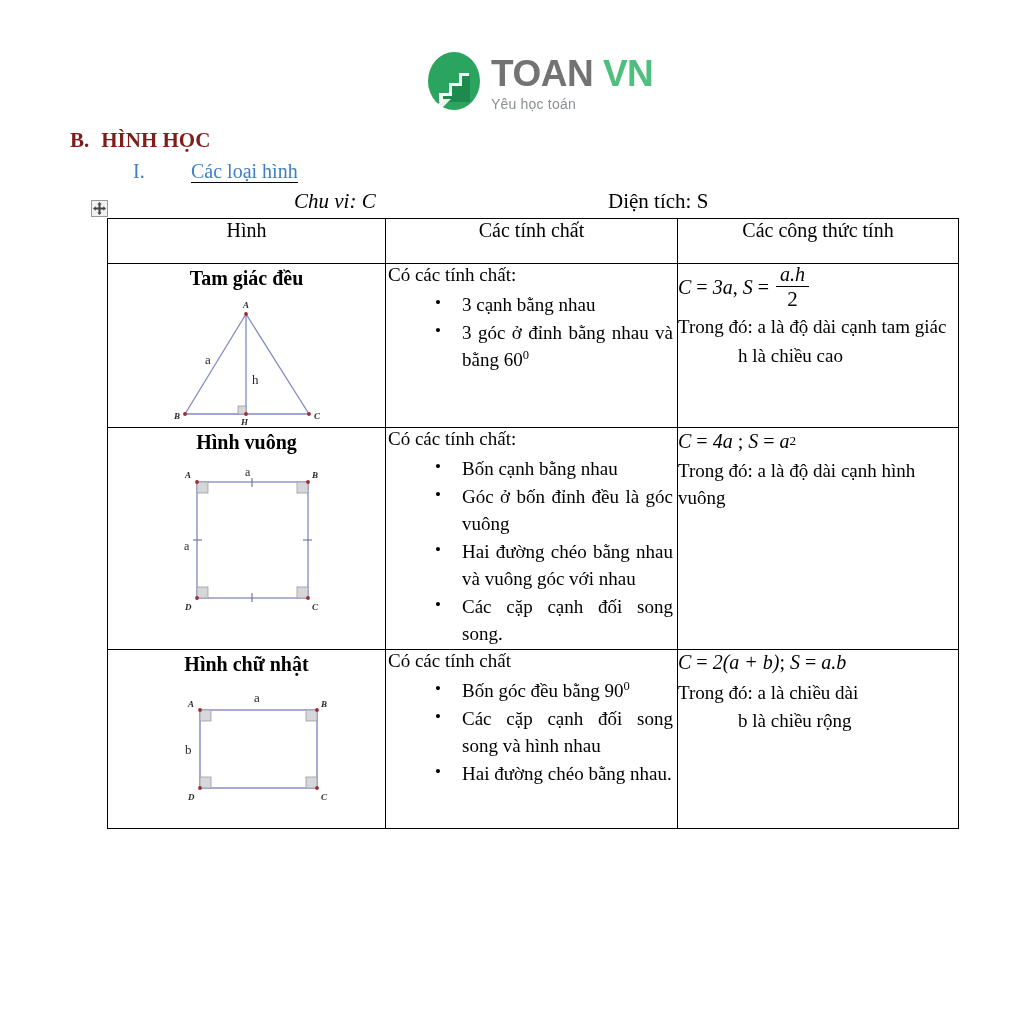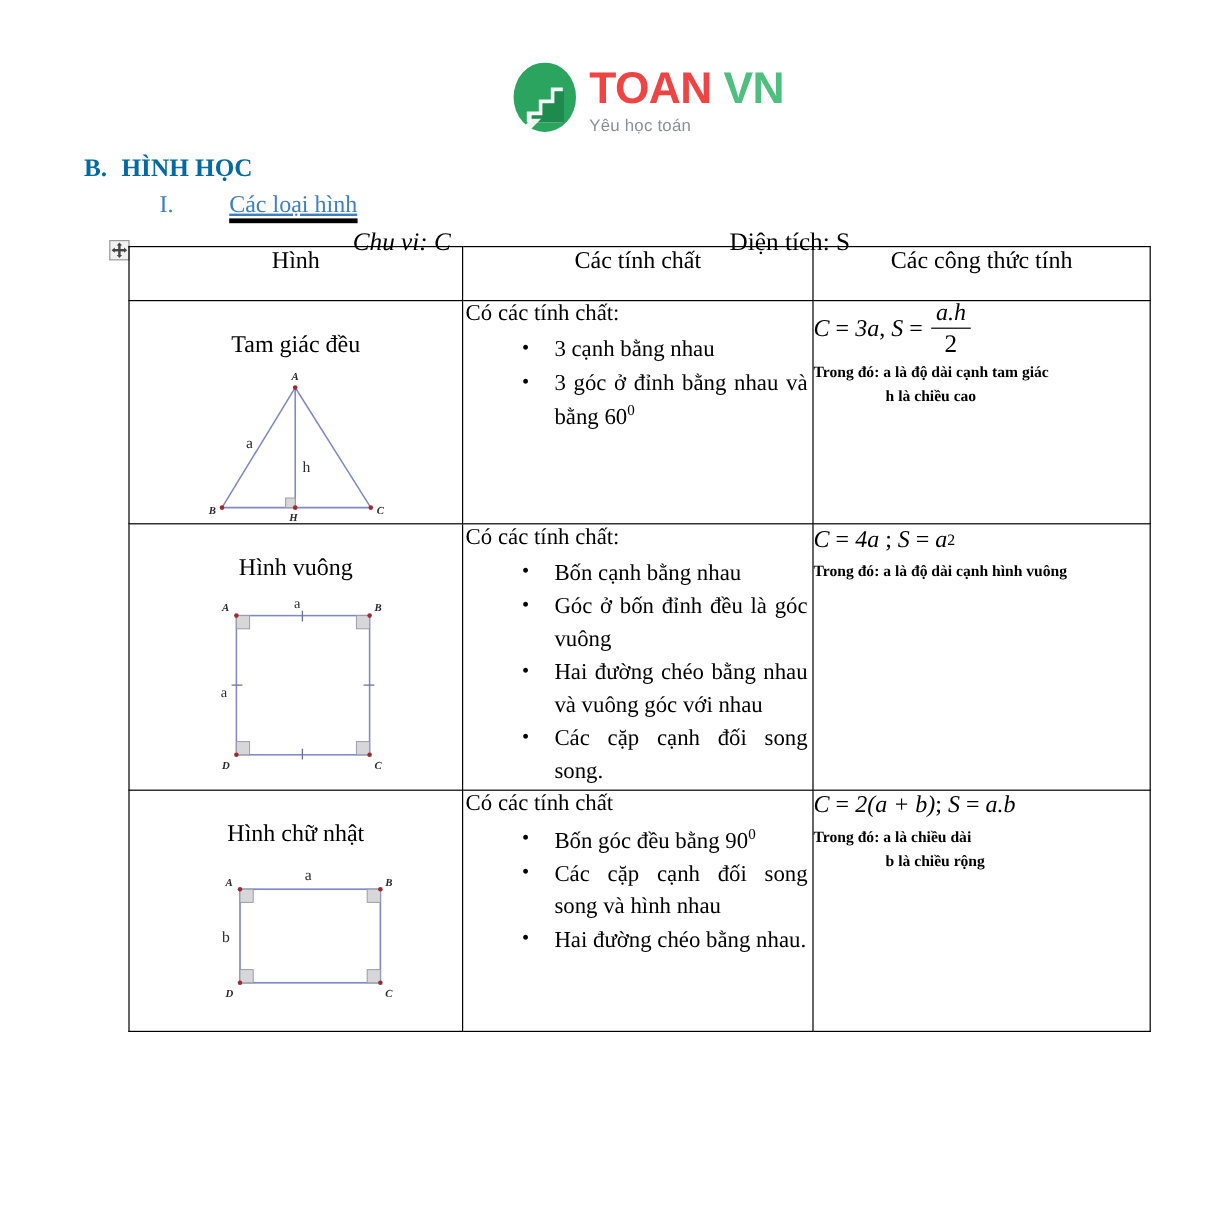--- a/index.html
+++ b/index.html
@@ -39,57 +39,56 @@
     justify-content: center;
     line-height: 1;
   }
   .logo-title {
     font-family: "Liberation Sans", "DejaVu Sans", sans-serif;
     font-weight: bold;
     font-size: 37px;
     letter-spacing: -0.5px;
     white-space: nowrap;
   }
-  .logo-toan { color: #ef4444; }
+  .logo-toan { color: #737373; }
   .logo-vn { color: #4fbf7f; }
   .logo-sub {
     font-family: "Liberation Sans", "DejaVu Sans", sans-serif;
     font-size: 14px;
     color: #8b8f92;
     margin-top: 5px;
     letter-spacing: 0.2px;
     white-space: nowrap;
   }
 
   
   .heading-b {
     position: absolute;
     left: 70px;
     top: 128px;
     font-size: 21px;
     font-weight: bold;
-    color: #0369a1;
+    color: #7f1d1d;
     white-space: nowrap;
   }
   .heading-b .lbl { margin-right: 12px; }
   .heading-i {
     position: absolute;
     left: 133px;
     top: 160px;
     font-size: 20px;
     color: #3f7fc1;
     white-space: nowrap;
   }
   .heading-i .num {
     display: inline-block;
     width: 58px;
   }
   .heading-i .txt {
-    border-bottom: 4px solid #000000;
-    text-decoration: underline;
+    border-bottom: 1px solid #000000;
   }
 
   
   .cap-chuvi {
     position: absolute;
     left: 262px;
     top: 189px;
     font-size: 21px;
     font-style: italic;
     white-space: nowrap;
@@ -113,21 +112,21 @@
     border: 1px solid #9a9a9a;
     background: #f2f2f2;
     box-sizing: border-box;
   }
   .move-handle svg { display: block; }
 
   
   .doc-table {
     position: absolute;
     left: 107px;
-    top: 205px;
+    top: 218px;
     width: 851px;
     border-collapse: collapse;
     table-layout: fixed;
   }
   .doc-table td, .doc-table th {
     border: 1px solid #000000;
     vertical-align: top;
     padding: 0;
   }
   .col-shape  { width: 278px; }
@@ -139,22 +138,23 @@
     text-align: center;
     vertical-align: middle;
     font-size: 20px;
     font-weight: normal;
   }
 
   
   .shape-cell { text-align: center; }
   .shape-title {
     font-size: 20px;
-    margin-top: 25px;
+    margin-top: 3px;
     margin-bottom: 2px;
+    font-weight: bold;
   }
   .fig { display: block; margin: 0 auto; }
 
   
   .props-cell { padding: 8px 10px 8px 10px; }
   .props-intro {
     font-size: 19px;
     margin: 0 0 6px 2px;
   }
   ul.props-list {
@@ -209,24 +209,23 @@
   .frac .bar {
     width: 100%;
     height: 1px;
     background: #000;
   }
   .frac .den-part {
     font-size: 21px;
     padding: 1px 4px 0 4px;
   }
   .form-note {
-    font-size: 13px;
+    font-size: 19px;
     line-height: 1.4;
     margin: 2px 0 0 0;
-    font-weight: bold;
   }
   .form-note.indent { margin-left: 60px; }
   sup.deg { font-size: 0.66em; vertical-align: super; }
 
   
   .fig text {
     font-family: "Liberation Serif", "DejaVu Serif", serif;
   }
 </style>
 </head>

